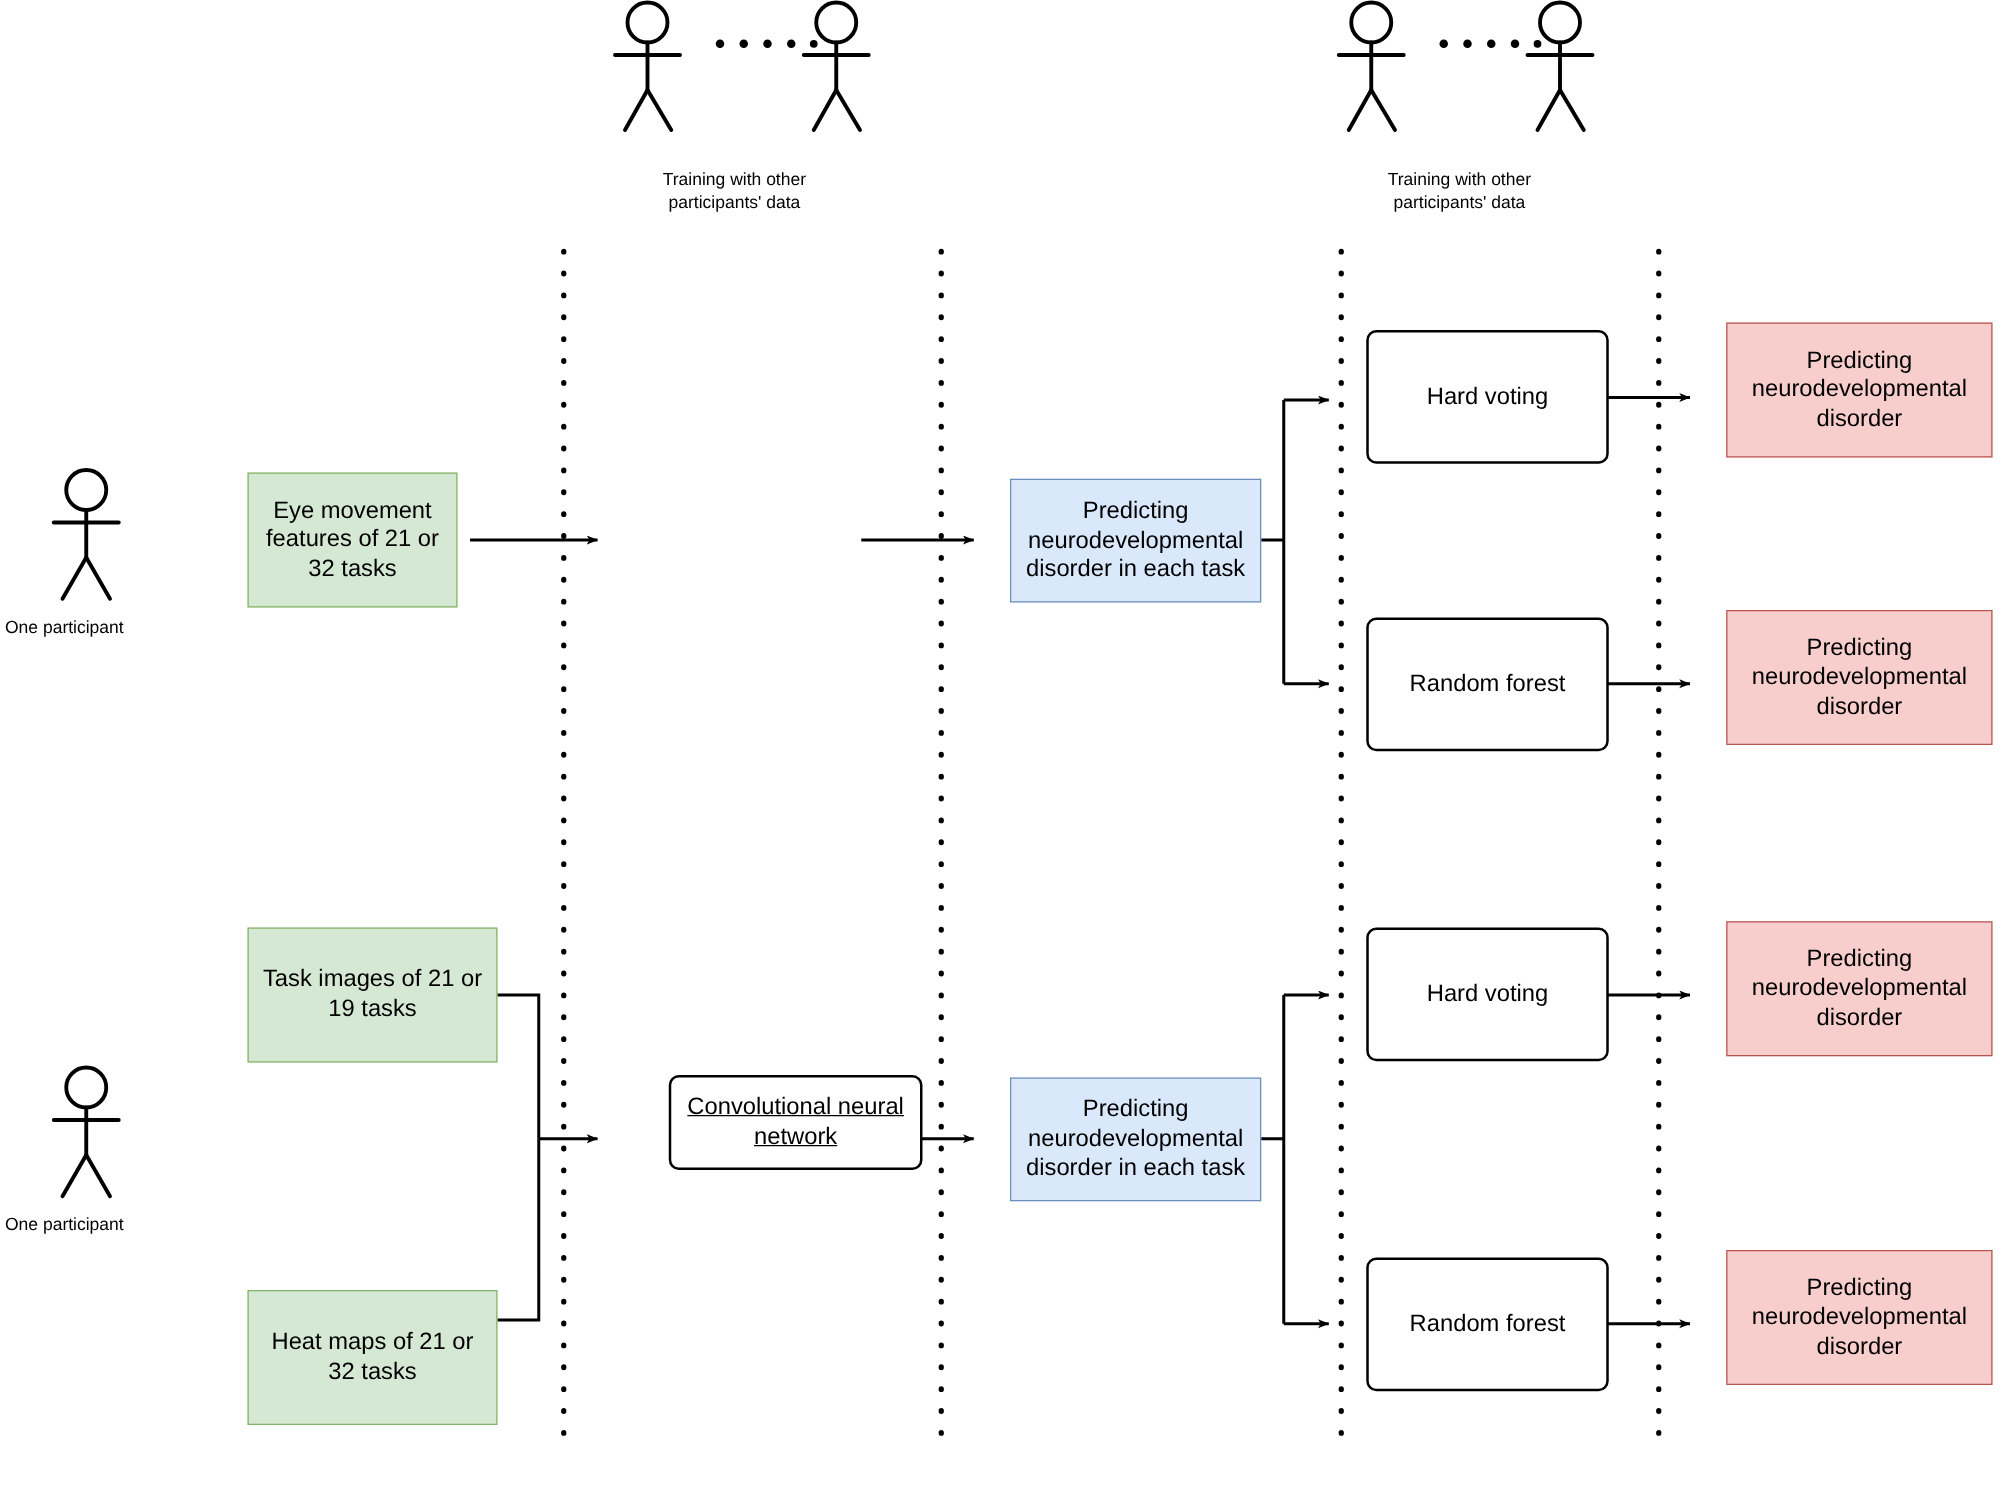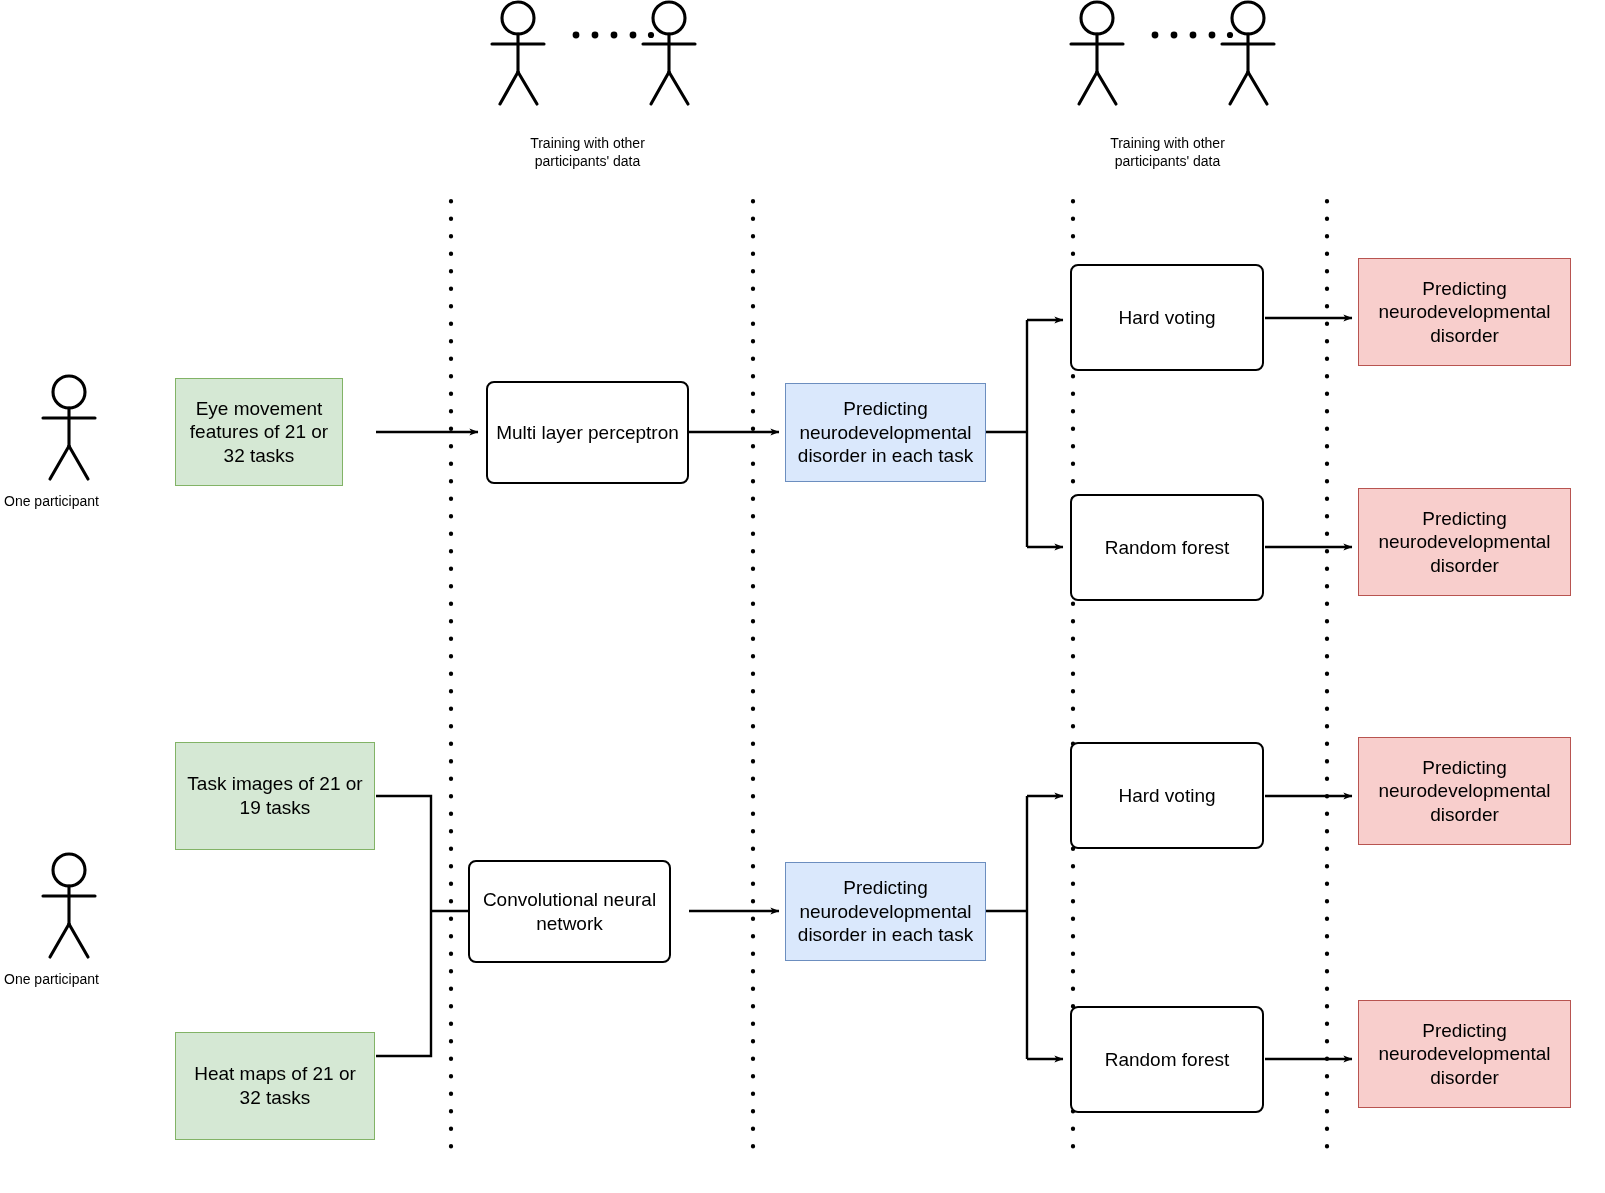--- a/index.html
+++ b/index.html
@@ -31,20 +31,21 @@
     position: absolute;
     box-sizing: border-box;
     display: flex;
     align-items: center;
     justify-content: center;
     text-align: center;
     line-height: 1.24;
     font-size: 19px;
     color: #000;
     padding: 16px 6px;
+    margin-left: 23px;
   }
   .node-green {
     background: #d5e8d4;
     border: 1.6px solid #82b366;
   }
   .node-blue {
     background: #dae8fc;
     border: 1.6px solid #6c8ebf;
   }
   .node-red {
@@ -198,37 +199,36 @@
 
   <div class="caption" style="left:1060px; top:134px; width:215px; white-space:pre-line;">Training with other
 participants' data</div>
 
   <div class="caption-left" style="left:4px; top:492px;">One participant</div>
 
   <div class="caption-left" style="left:4px; top:970px;">One participant</div>
 
   <div class="node node-green" style="left:175px; top:378px; width:168px; height:108px;">Eye movement features of 21 or 32 tasks</div>
 
-  <div class="node node-round" style="left:486px; top:381px; width:203px; height:103px;">Multi layer perceptron</div>
 
   <div class="node node-blue" style="left:785px; top:383px; width:201px; height:99px;">Predicting neurodevelopmental disorder in each task</div>
 
   <div class="node node-round" style="left:1070px; top:264px; width:194px; height:107px;">Hard voting</div>
 
   <div class="node node-round" style="left:1070px; top:494px; width:194px; height:107px;">Random forest</div>
 
   <div class="node node-red" style="left:1358px; top:258px; width:213px; height:108px;">Predicting neurodevelopmental disorder</div>
 
   <div class="node node-red" style="left:1358px; top:488px; width:213px; height:108px;">Predicting neurodevelopmental disorder</div>
 
   <div class="node node-green" style="left:175px; top:742px; width:200px; height:108px;">Task images of 21 or 19 tasks</div>
 
   <div class="node node-green" style="left:175px; top:1032px; width:200px; height:108px;">Heat maps of 21 or 32 tasks</div>
 
-  <div class="node node-round" style="left:468px; top:860px; width:203px; height:103px;">Convolutional neural network</div>
+  <div class="node node-round" style="left:512px; top:860px; width:203px; height:76px;text-decoration:underline;">Convolutional neural network</div>
 
   <div class="node node-blue" style="left:785px; top:862px; width:201px; height:99px;">Predicting neurodevelopmental disorder in each task</div>
 
   <div class="node node-round" style="left:1070px; top:742px; width:194px; height:107px;">Hard voting</div>
 
   <div class="node node-round" style="left:1070px; top:1006px; width:194px; height:107px;">Random forest</div>
 
   <div class="node node-red" style="left:1358px; top:737px; width:213px; height:108px;">Predicting neurodevelopmental disorder</div>
 
   <div class="node node-red" style="left:1358px; top:1000px; width:213px; height:108px;">Predicting neurodevelopmental disorder</div>

